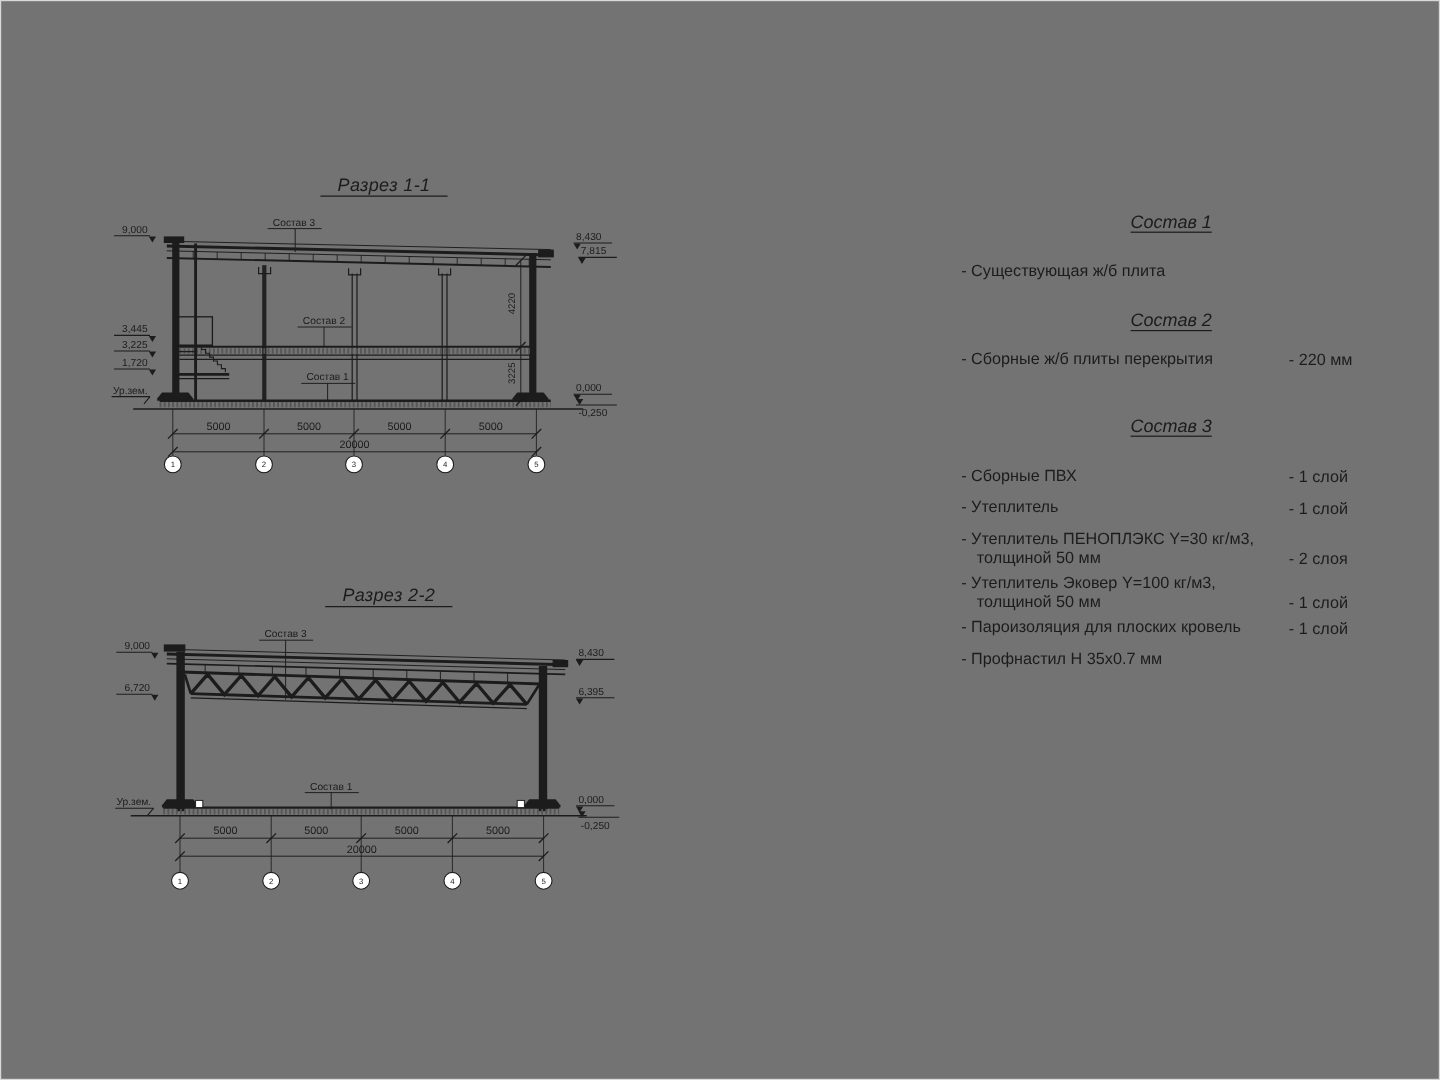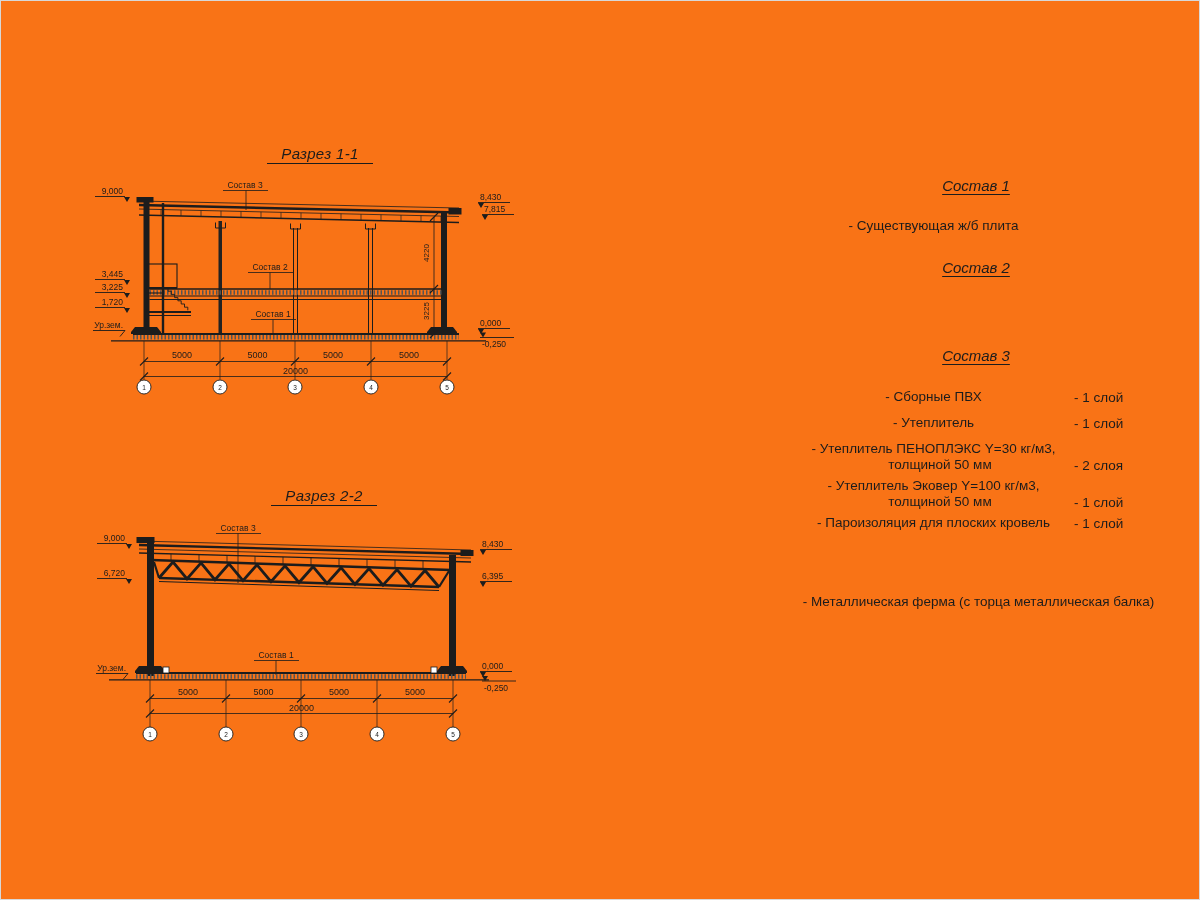--- a/index.html
+++ b/index.html
@@ -1,32 +1,32 @@
 <!DOCTYPE html>
 <html><head>
 <meta charset="utf-8">
 <style>
   html,body{margin:0;padding:0;background:#fff;}
-  #page{position:relative;width:1200px;height:900px;background:#f97316;overflow:hidden;
+  #page{position:relative;width:1200px;height:900px;background:#737373;overflow:hidden;
         font-family:"Liberation Sans",sans-serif;color:#1c1c1c;box-sizing:border-box;
         border:1px solid #d8d8d8;}
   svg{position:absolute;overflow:visible;}
   svg text{fill:#1c1c1c;font-family:"Liberation Sans",sans-serif;}
   .sec-title{font-size:15px;font-style:italic;letter-spacing:.3px;}
   .callout{font-size:8.5px;}
   .elev{font-size:8.5px;}
   .dim{font-size:9px;}
   .vdim{font-size:8px;}
   .bub{font-size:6.5px;}
   
   #legend{position:absolute;left:795px;top:170px;width:360px;height:460px;}
   .lg-head{position:absolute;width:100%;text-align:center;font-size:15px;font-style:italic;
            text-decoration:underline;text-underline-offset:3px;}
   .lg-row{position:absolute;left:5px;width:355px;font-size:13.5px;line-height:15.5px;}
-  .lg-row .txt{display:inline-block;width:265px;vertical-align:top;text-align:center;}
+  .lg-row .txt{display:inline-block;width:265px;vertical-align:top;}
   .lg-row .txt .ln2{padding-left:13px;display:block;}
   .lg-row .val{position:absolute;left:273px;top:1px;white-space:nowrap;}
   .lg-row .val.low{top:17px;}
 </style>
 </head>
 <body>
 
 <div id="page">
 
   <svg style="left:80px;top:138px;" width="460" height="262" viewBox="0 0 460 262">
@@ -316,20 +316,24 @@
 
   <div id="legend">
     <div class="lg-head" style="top:6px">Состав 1</div>
 
     <div class="lg-row" style="top:47px">
       <span class="txt">- Существующая ж/б плита</span>
     </div>
 
     <div class="lg-head" style="top:88px">Состав 2</div>
 
+    <div class="lg-row" style="top:120px">
+      <span class="txt">- Сборные ж/б плиты перекрытия</span>
+      <span class="val">- 220 мм</span>
+    </div>
 
     <div class="lg-head" style="top:176px">Состав 3</div>
 
     <div class="lg-row" style="top:218px">
       <span class="txt">- Сборные ПВХ</span>
       <span class="val">- 1 слой</span>
     </div>
     <div class="lg-row" style="top:244px">
       <span class="txt">- Утеплитель</span>
       <span class="val">- 1 слой</span>
@@ -345,18 +349,18 @@
       <span class="txt">
         <span>- Утеплитель Эковер Y=100 кг/м3,</span>
         <span class="ln2">толщиной 50 мм</span>
       </span>
       <span class="val low">- 1 слой</span>
     </div>
     <div class="lg-row" style="top:344px">
       <span class="txt">- Пароизоляция для плоских кровель</span>
       <span class="val">- 1 слой</span>
     </div>
-    <div class="lg-row" style="top:423px">
-      <span class="txt" style="width:355px">- Металлическая ферма (с торца металлическая балка)</span>
+    <div class="lg-row" style="top:370px">
+      <span class="txt">- Профнастил Н 35х0.7 мм</span>
     </div>
   </div>
 
 </div>
 
 </body></html>

